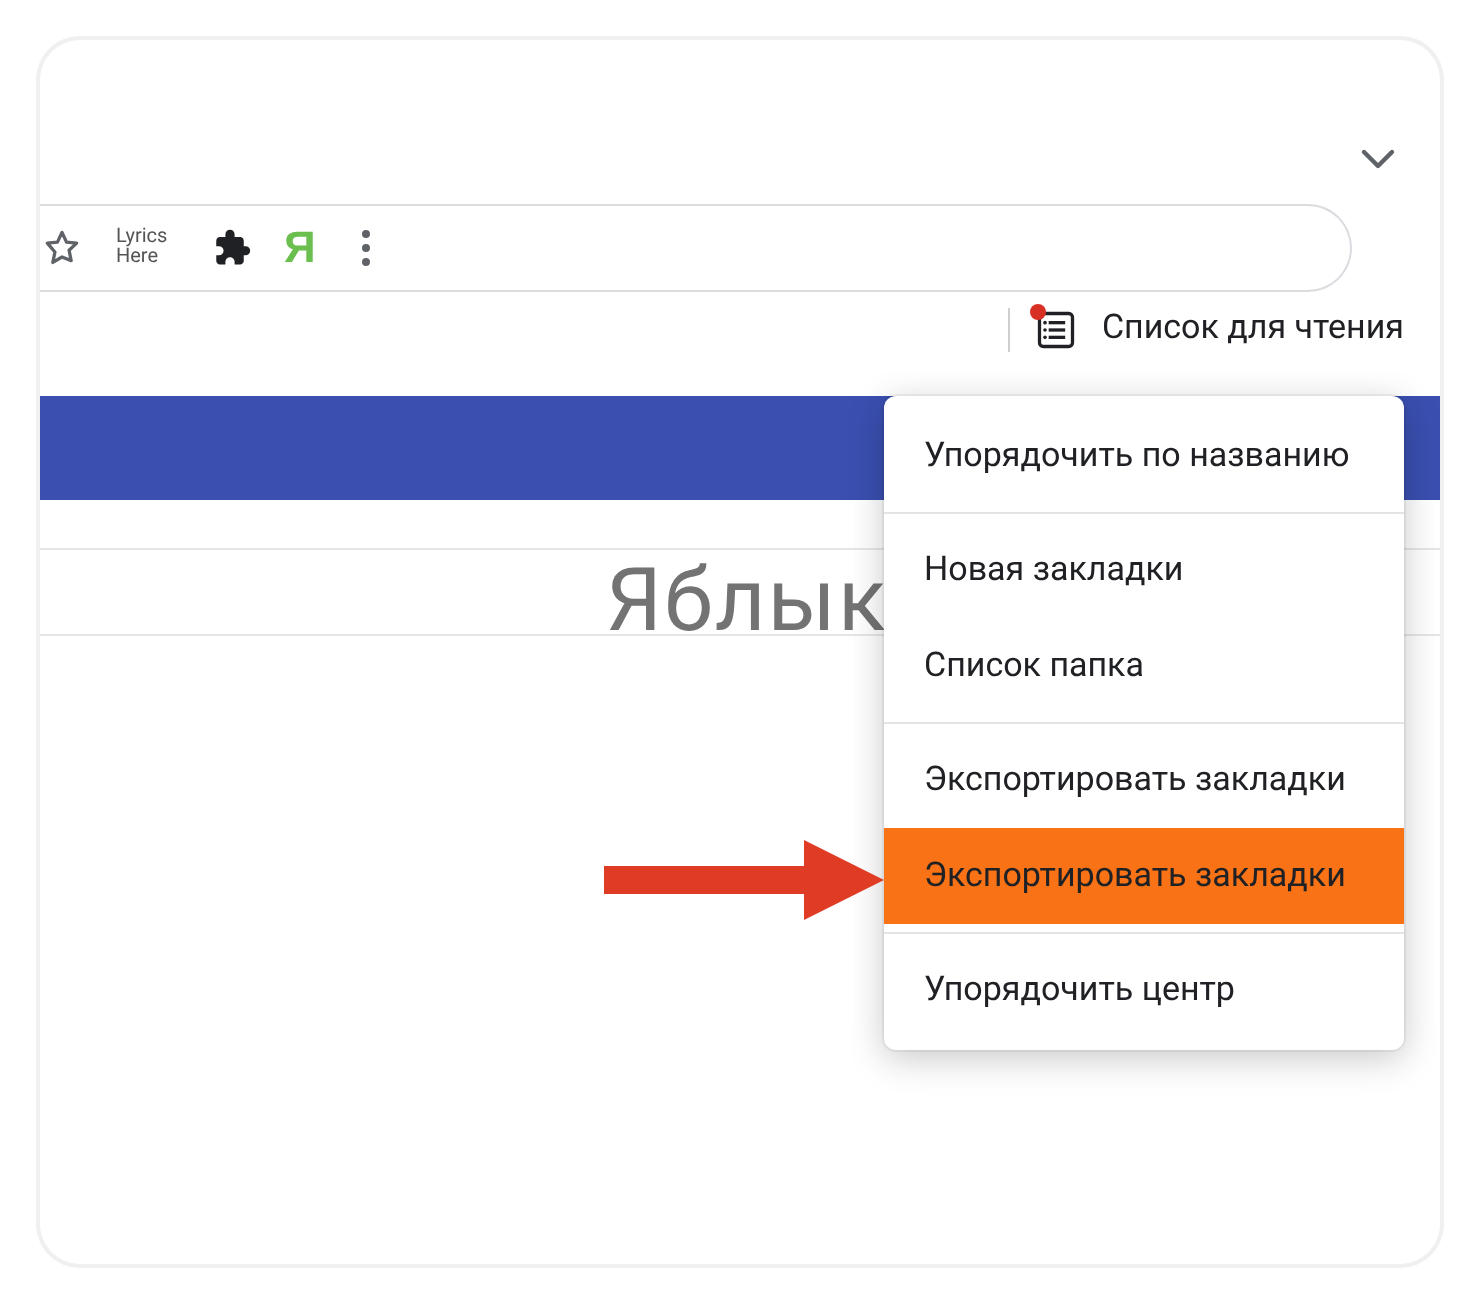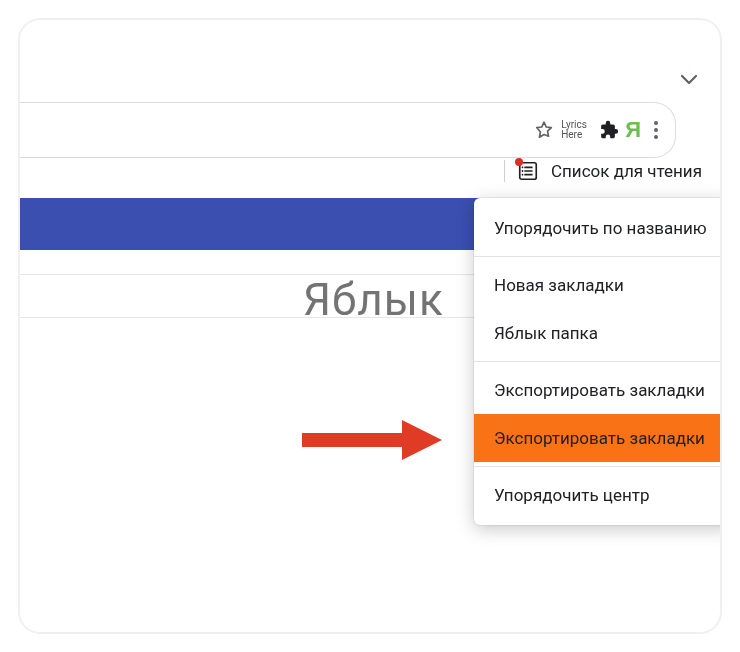--- a/index.html
+++ b/index.html
@@ -23,29 +23,28 @@
   .window-chrome {
     position: absolute;
     right: 22px; top: 50px;
   }
   .chevron-down {
     width: 18px; height: 12px;
   }
   .omnibar {
     position: absolute;
     left: 0; top: 82px;
-    width: 656px; height: 56px;
+    width: 656px; height: 44px;
     border: 1px solid #dadce0;
     border-left: none;
     border-radius: 0 22px 22px 0;
     background: #fff;
     display: flex;
     align-items: center;
-    justify-content: flex-end;
-    gap: 6px;
+    gap: 16px;
     padding-right: 8px;
   }
   .star-icon svg { display:block; }
   .lyrics-ext {
     font-size: 10px;
     line-height: 1.05;
     color: #555;
     text-align: left;
     width: 30px;
   }
@@ -66,21 +65,21 @@
   }
   .kebab span {
     width: 4px; height: 4px; border-radius: 50%;
     background: #5f6368;
   }
   .reading-list-row {
     position: absolute;
     right: 18px; top: 134px;
     height: 34px;
     display: flex;
-    align-items: center;
+    align-items: flex-start;
     gap: 12px;
     font-size: 17px;
     color: #202124;
   }
   .rl-sep {
     width: 1px; height: 22px; background: #cfcfcf;
   }
   .rl-icon { position: relative; width: 22px; height: 22px; }
   .rl-dot {
     position: absolute; left: -2px; top: -2px;
@@ -114,21 +113,20 @@
   .menu {
     position: absolute;
     left: 422px; top: 178px;
     width: 260px;
     background: #fff;
     border-radius: 6px;
     box-shadow: 0 4px 18px rgba(0,0,0,.22), 0 0 0 1px rgba(0,0,0,.05);
     padding: 6px 0;
     font-size: 17px;
     color: #202124;
-    margin-left: 32px;
   }
   .menu-item {
     padding: 14px 20px;
     white-space: nowrap;
   }
   .menu-item.hover {
     background: #f97316;
   }
   .menu-sep {
     height: 1px;
@@ -195,21 +193,21 @@
 
   <div class="blue-bar"></div>
   <div class="white-bar"></div>
 
   <div class="watermark">Яблык</div>
 
   <div class="menu">
     <div class="menu-item">Упорядочить по названию</div>
     <div class="menu-sep"></div>
     <div class="menu-item">Новая закладки</div>
-    <div class="menu-item">Яблык папка</div>
+    <div class="menu-item">Список папка</div>
     <div class="menu-sep"></div>
     <div class="menu-item">Экспортировать закладки</div>
     <div class="menu-item hover">Экспортировать закладки</div>
     <div class="menu-sep"></div>
     <div class="menu-item">Упорядочить центр</div>
   </div>
 
   <svg class="arrow" viewBox="0 0 140 44">
     <line x1="0" y1="22" x2="110" y2="22" stroke="#e03b24" stroke-width="14"></line>
     <polygon points="100,2 140,22 100,42" fill="#e03b24"></polygon>

